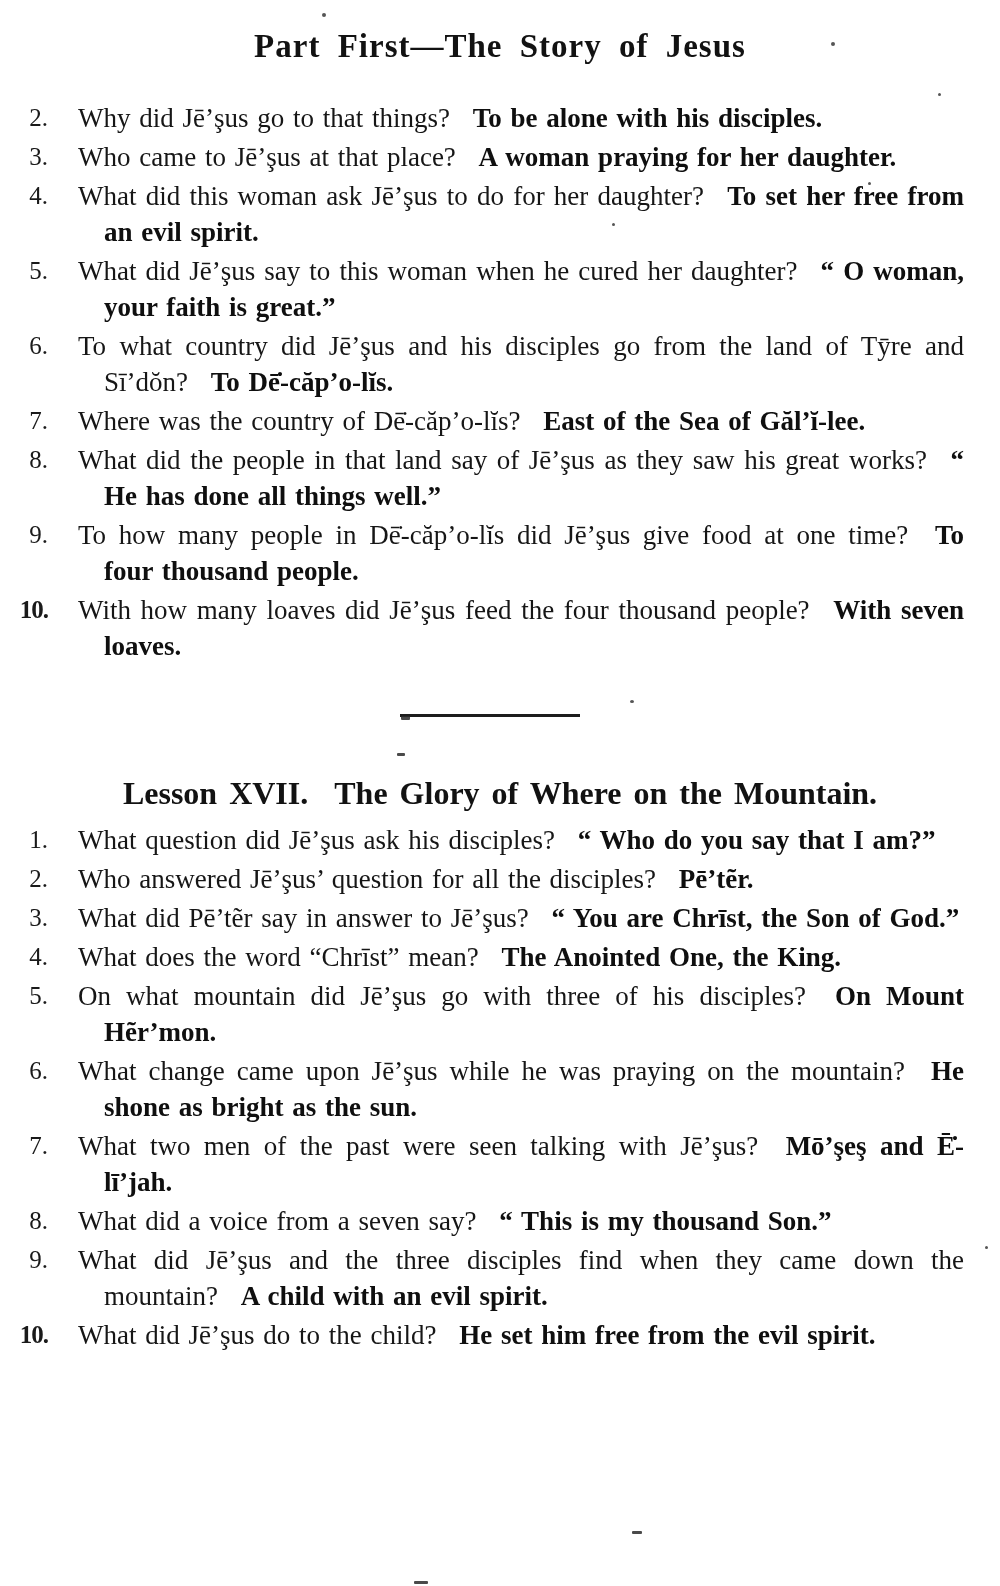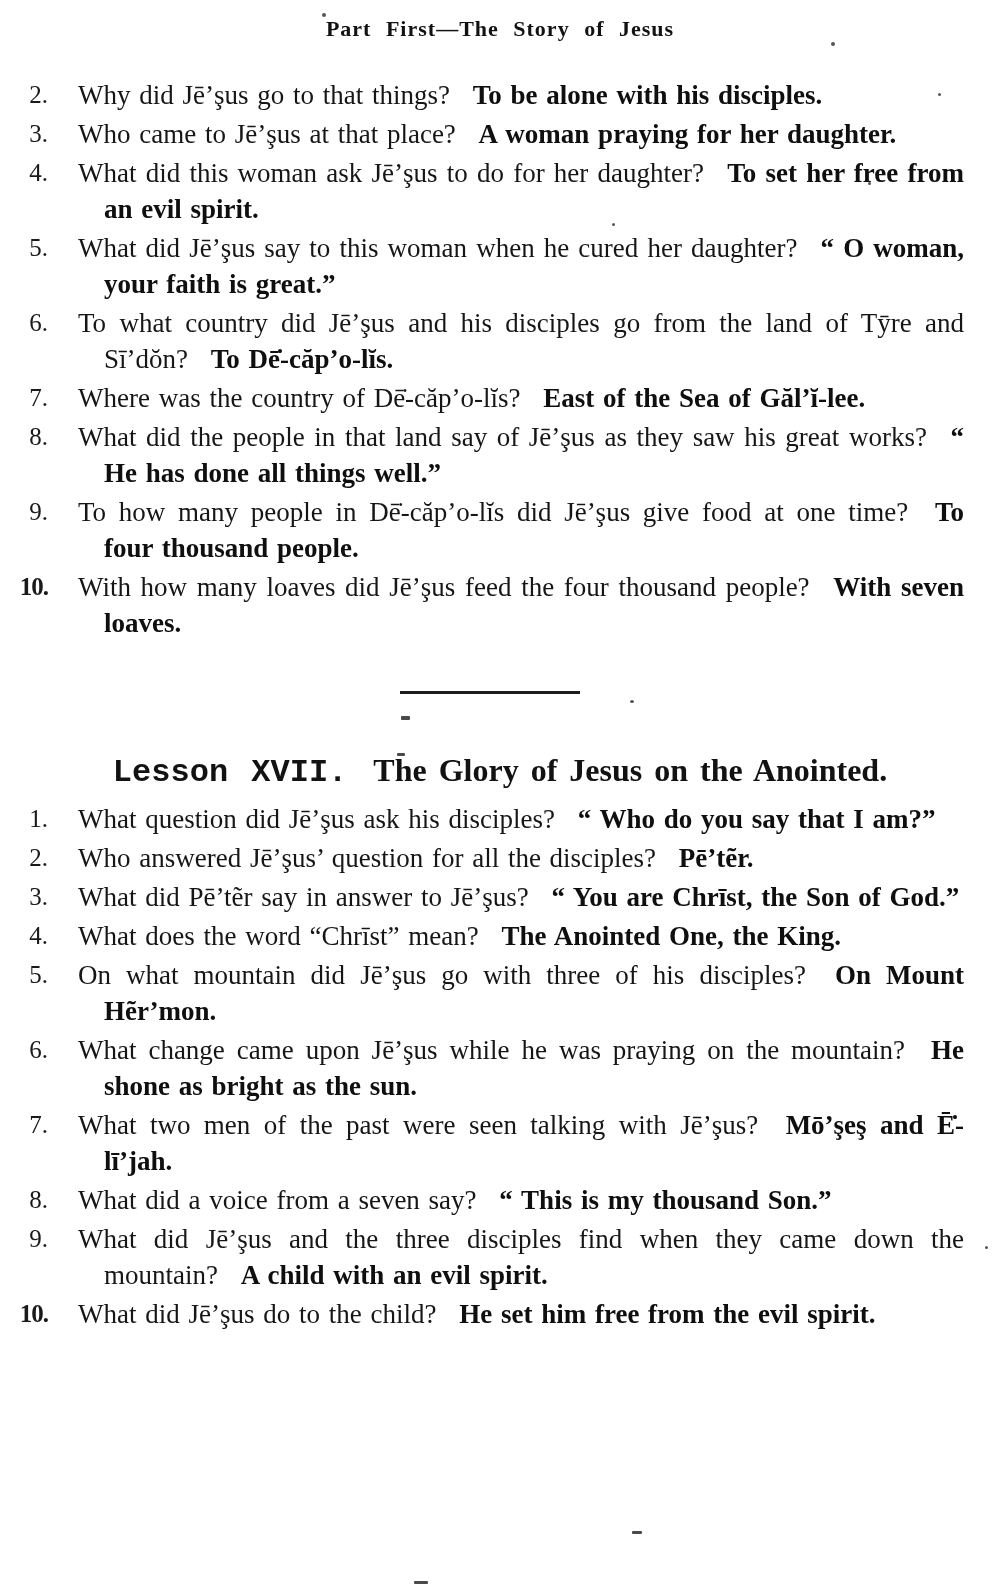--- a/index.html
+++ b/index.html
@@ -16,23 +16,23 @@
     color: #161616;
     -webkit-font-smoothing: antialiased;
   }
   .page {
     position: relative;
     width: 1000px;
     height: 1586px;
   }
   .part-title {
     margin: 0;
-    padding-top: 16px;
+    padding-top: 28px;
     text-align: center;
-    font-size: 22px;
+    font-size: 33px;
     font-weight: 700;
     letter-spacing: 1px;
     word-spacing: 8px;
     color: #121212;
   }
   .qa-list {
     margin-top: 35px;
     padding-right: 36px;
   }
   .qa-list.second {
@@ -80,21 +80,20 @@
     margin: 0;
     padding-top: 58px;
     text-align: center;
     font-size: 32px;
     font-weight: 700;
     word-spacing: 4px;
     color: #121212;
   }
   .lesson-heading .lh-label {
     margin-right: 26px;
-    font-family: Liberation Mono, monospace;
   }
   .lesson-subtitle {
     margin: 0;
     padding-top: 16px;
     text-align: center;
     font-size: 27px;
     font-weight: 400;
     color: #1a1a1a;
   }
   .speck {
@@ -124,21 +123,21 @@
       <div class="qa-item"><span class="qa-num">5.</span><span class="qa-q">What did Jē’şus say to this woman when he cured her daughter?</span> <span class="qa-a">“ O woman, your faith is great.”</span></div>
       <div class="qa-item"><span class="qa-num">6.</span><span class="qa-q">To what country did Jē’şus and his disciples go from the land of Tȳre and Sī’dŏn?</span> <span class="qa-a">To Dē̇-căp’o-lĭs.</span></div>
       <div class="qa-item"><span class="qa-num">7.</span><span class="qa-q">Where was the country of Dē̇-căp’o-lĭs?</span> <span class="qa-a">East of the Sea of Găl’ĭ-lee.</span></div>
       <div class="qa-item"><span class="qa-num">8.</span><span class="qa-q">What did the people in that land say of Jē’şus as they saw his great works?</span> <span class="qa-a">“ He has done all things well.”</span></div>
       <div class="qa-item"><span class="qa-num">9.</span><span class="qa-q">To how many people in Dē̇-căp’o-lĭs did Jē’şus give food at one time?</span> <span class="qa-a">To four thousand people.</span></div>
       <div class="qa-item"><span class="qa-num">10.</span><span class="qa-q">With how many loaves did Jē’şus feed the four thousand people?</span> <span class="qa-a">With seven loaves.</span></div>
     </div>
 
   <hr class="divider">
 
-  <h2 class="lesson-heading"><span class="lh-label">Lesson XVII.</span><span>The Glory of Jesus on the Anointed.</span></h2>
+  <h2 class="lesson-heading"><span class="lh-label">Lesson XVII.</span><span>The Glory of Where on the Mountain.</span></h2>
 
 
   <div class="qa-list second">
       <div class="qa-item"><span class="qa-num">1.</span><span class="qa-q">What question did Jē’şus ask his disciples?</span> <span class="qa-a">“ Who do you say that I am?”</span></div>
       <div class="qa-item"><span class="qa-num">2.</span><span class="qa-q">Who answered Jē’şus’ question for all the disciples?</span> <span class="qa-a">Pē’tẽr.</span></div>
       <div class="qa-item"><span class="qa-num">3.</span><span class="qa-q">What did Pē’tẽr say in answer to Jē’şus?</span> <span class="qa-a">“ You are Chrīst, the Son of God.”</span></div>
       <div class="qa-item"><span class="qa-num">4.</span><span class="qa-q">What does the word “Chrīst” mean?</span> <span class="qa-a">The Anointed One, the King.</span></div>
       <div class="qa-item"><span class="qa-num">5.</span><span class="qa-q">On what mountain did Jē’şus go with three of his disciples?</span> <span class="qa-a">On Mount Hẽr’mon.</span></div>
       <div class="qa-item"><span class="qa-num">6.</span><span class="qa-q">What change came upon Jē’şus while he was praying on the mountain?</span> <span class="qa-a">He shone as bright as the sun.</span></div>
       <div class="qa-item"><span class="qa-num">7.</span><span class="qa-q">What two men of the past were seen talking with Jē’şus?</span> <span class="qa-a">Mō’şeş and Ē̇-lī’jah.</span></div>

